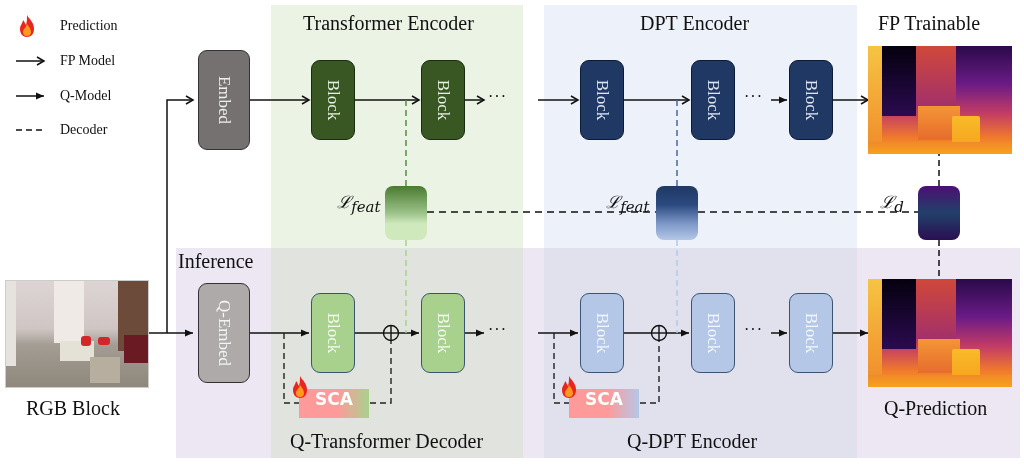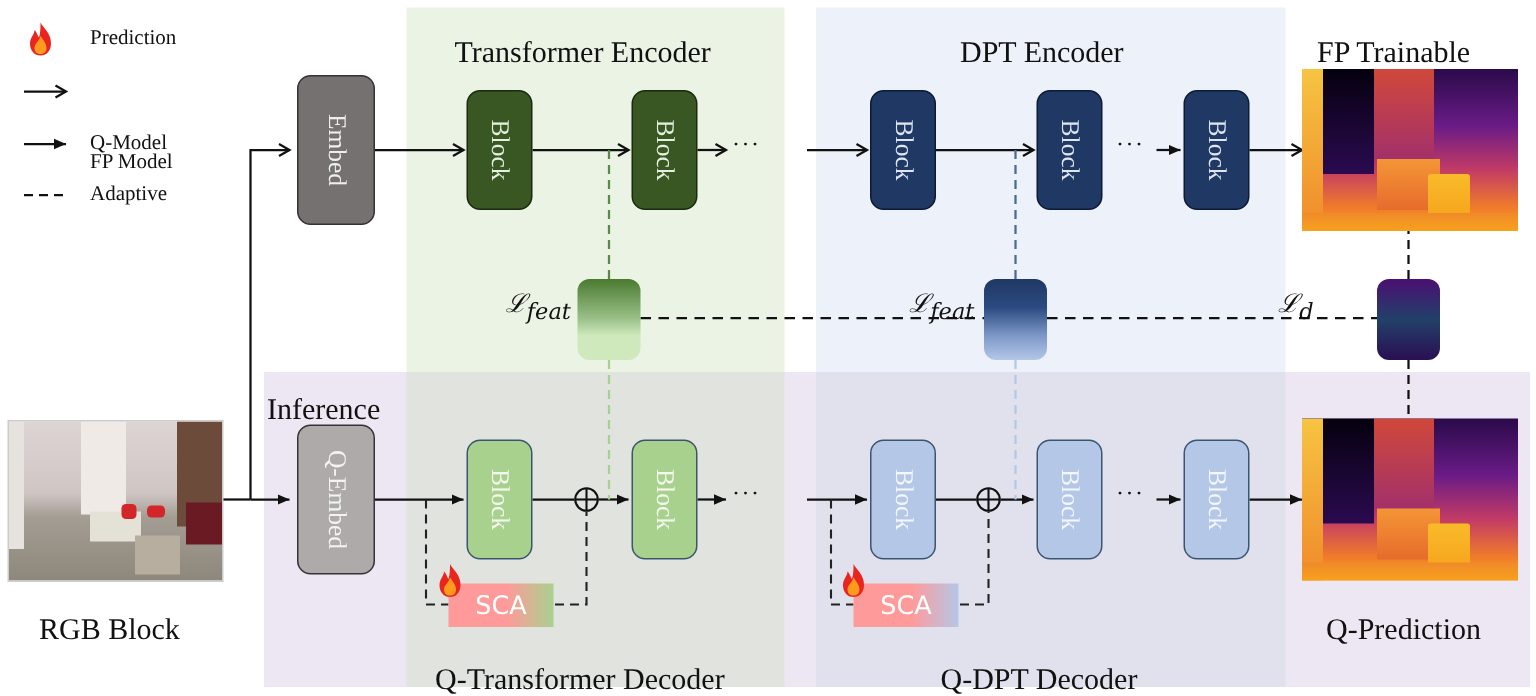--- a/index.html
+++ b/index.html
@@ -1,54 +1,54 @@
 <!DOCTYPE html>
 <html><head>
 <meta charset="utf-8">
 <style>
   html, body { margin:0; padding:0; background:#ffffff; }
   body { width:1024px; height:464px; position:relative; overflow:hidden;
          font-family:"Liberation Serif", "DejaVu Serif", serif; color:#111; }
   .abs { position:absolute; }
   .region { position:absolute; }
-  .region-title { position:absolute; font-size:20px; white-space:nowrap; color:#111;margin-top:12px; }
+  .region-title { position:absolute; font-size:20px; white-space:nowrap; color:#111; }
   .blk { position:absolute; border-radius:9px; box-sizing:border-box; display:flex;
          align-items:center; justify-content:center; }
   .blk span { transform:rotate(90deg); white-space:nowrap; font-size:17px; }
   .blk-enc { width:44px; height:80px; background:#385723; border:1.5px solid #1a2a10; color:#e6efe0; }
   .blk-dec { width:44px; height:80px; background:#1f3864; border:1.5px solid #0d1a33; color:#dfe6f2; }
   .blk-qenc { width:44px; height:80px; background:#a9d18e; border:1.5px solid #3b5470; color:#f4f9ef; }
   .blk-qdec { width:44px; height:80px; background:#b4c7e7; border:1.5px solid #3b5470; color:#f3f6fb; }
   .blk-embed { width:52px; height:100px; background:#767171; border:1.5px solid #333; color:#eeeeee; }
   .blk-qembed { width:52px; height:100px; background:#aeaaaa; border:1.5px solid #333; color:#f3f3f3; }
   .loss { position:absolute; width:42px; height:54px; border-radius:8px; }
   .loss-label { position:absolute; font-family:"DejaVu Serif", serif; font-style:italic; font-size:17px; white-space:nowrap; }
   .sca { position:absolute; width:70px; height:29px; color:#fff;
          font-family:"DejaVu Sans", sans-serif; font-size:17px; display:flex;
-         align-items:center; justify-content:center; }
+         justify-content:center;font-weight:bold; }
   .txt { position:absolute; white-space:nowrap; }
   .legend-text { font-size:14px; }
   .ellipsis { position:absolute; font-size:16px; letter-spacing:1px; }
   .depth { position:absolute; width:144px; height:108px; overflow:hidden; }
 </style>
 </head>
 <body>
 
 <div class="region" style="left:271px;top:5px;width:252px;height:243px;background:#ebf3e4;"></div>
 <div class="region" style="left:544px;top:5px;width:313px;height:243px;background:#edf1f9;"></div>
 <div class="region" style="left:176px;top:248px;width:844px;height:210px;background:#ece7f2;"></div>
 <div class="region" style="left:271px;top:248px;width:252px;height:210px;background:#e1e3de;"></div>
 <div class="region" style="left:544px;top:248px;width:313px;height:210px;background:#e1e1ee;"></div>
 
 <div class="region-title" style="left:303px;top:12px;">Transformer Encoder</div>
 <div class="region-title" style="left:640px;top:12px;">DPT Encoder</div>
 <div class="region-title" style="left:878px;top:12px;">FP Trainable</div>
 <div class="region-title" style="left:178px;top:250px;text-align:right;">Inference</div>
 <div class="region-title" style="left:290px;top:430px;">Q-Transformer Decoder</div>
-<div class="region-title" style="left:627px;top:430px;">Q-DPT Decoder</div>
+<div class="region-title" style="left:627px;top:430px;">Q-DPT Encoder</div>
 <div class="region-title" style="left:884px;top:397px;">Q-Prediction</div>
 <div class="region-title" style="left:26px;top:397px;">RGB Block</div>
 
 <svg class="abs" width="1024" height="464" style="left:0;top:0;">
   <defs>
     <marker id="openArrow" markerWidth="10" markerHeight="10" refX="8" refY="5" orient="auto" markerUnits="userSpaceOnUse">
       <path d="M1,1 L8,5 L1,9" fill="none" stroke="#111" stroke-width="1.5"></path>
     </marker>
     <marker id="solidArrow" markerWidth="10" markerHeight="10" refX="8" refY="5" orient="auto" markerUnits="userSpaceOnUse">
       <path d="M0,1.5 L8,5 L0,8.5 Z" fill="#111"></path>
@@ -109,23 +109,23 @@
 </svg>
 
 <div class="abs" style="left:0;top:0;width:170px;height:145px;">
   <div class="abs" style="left:17px;top:14px;width:20px;height:24px;">
     <svg width="20" height="24" viewBox="0 0 20 24">
       <path d="M10,1 C12,5 17,8 17,15 C17,20 14,23 10,23 C6,23 3,20 3,15 C3,11 6,9 6,6 C8,8 8,10 9,11 C10,8 10,4 10,1 Z" fill="#e8251f"></path>
       <path d="M10,10 C12,13 14,15 14,18 C14,21 12,22 10,22 C8,22 6,21 6,18 C6,15 9,14 10,10 Z" fill="#ff9a1f"></path>
     </svg>
   </div>
   <div class="txt legend-text" style="left:60px;top:18px;">Prediction</div>
-  <div class="txt legend-text" style="left:60px;top:53px;margin-top:48px;">FP Model</div>
+  <div class="txt legend-text" style="left:60px;top:53px;">FP Model</div>
   <div class="txt legend-text" style="left:60px;top:88px;">Q-Model</div>
-  <div class="txt legend-text" style="left:60px;top:122px;">Adaptive</div>
+  <div class="txt legend-text" style="left:60px;top:122px;">Decoder</div>
 </div>
 
 <div class="abs" style="left:5px;top:280px;width:142px;height:106px;border:1px solid #ccc;overflow:hidden;
             background:linear-gradient(180deg,#ddd5d4 0%,#cfc6c4 45%,#a49d93 60%,#8e877c 100%);">
   <div class="abs" style="left:48px;top:0;width:30px;height:62px;background:#efeae6;"></div>
   <div class="abs" style="left:0;top:0;width:10px;height:85px;background:#e6e2de;"></div>
   <div class="abs" style="left:112px;top:0;width:30px;height:70px;background:#6d4b3a;"></div>
   <div class="abs" style="left:118px;top:54px;width:24px;height:28px;background:#6a1a22;"></div>
   <div class="abs" style="left:54px;top:60px;width:34px;height:20px;background:#e4e1d6;"></div>
   <div class="abs" style="left:84px;top:76px;width:30px;height:26px;background:#b7aea0;"></div>
@@ -168,21 +168,21 @@
 <div class="loss" style="left:385px;top:186px;background:linear-gradient(180deg,#4a7a30 0%,#9cc28a 50%,#cfe9bd 70%,#cfe9bd 100%);"></div>
 <div class="loss" style="left:656px;top:186px;background:linear-gradient(180deg,#1f3864 0%,#2c4a80 35%,#7d98c8 70%,#b4c7e7 100%);"></div>
 <div class="loss" style="left:918px;top:186px;background:linear-gradient(180deg,#4a1072 0%,#22406a 50%,#2a0f52 100%);"></div>
 
 <div class="loss-label" style="left:337px;top:190px;">
   <span>ℒ</span><sub style="font-size:15px;">feat</sub>
 </div>
 <div class="loss-label" style="left:606px;top:190px;">
   <span>ℒ</span><sub style="font-size:15px;">feat</sub>
 </div>
-<div class="loss-label" style="left:852px;top:190px;font-style:italic;">
+<div class="loss-label" style="left:880px;top:190px;font-style:italic;">
   <span>ℒ</span><sub style="font-size:15px;">d</sub>
 </div>
 
 <div class="blk blk-qembed" style="left:198px;top:283px;">
   <span>Q-Embed</span>
 </div>
 <div class="blk blk-qenc" style="left:311px;top:293px;">
   <span>Block</span>
 </div>
 <div class="blk blk-qenc" style="left:421px;top:293px;">

